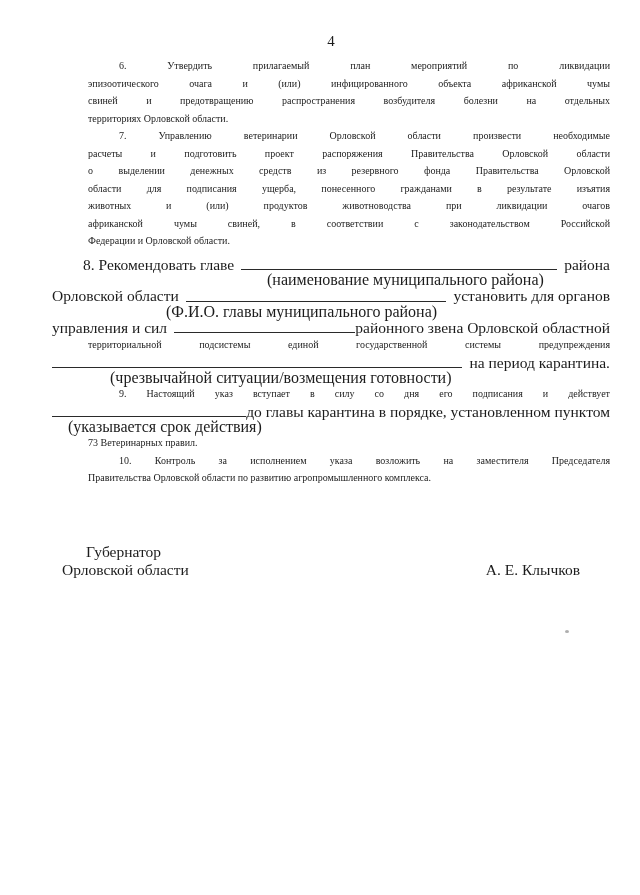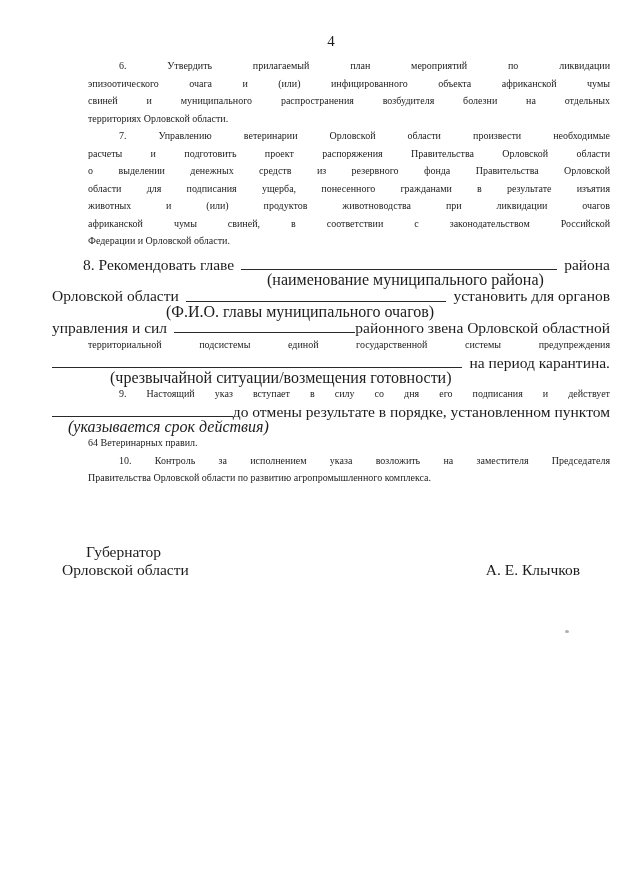--- a/index.html
+++ b/index.html
@@ -64,21 +64,21 @@
   .cap {
     font-size: 16px;
     line-height: 13px;
     height: 14px;
     text-align: left;
     white-space: nowrap;
   }
   .cap.c1 { margin-left: 215px; }
   .cap.c2 { margin-left: 114px; }
   .cap.c3 { margin-left: 58px;  }
-  .cap.c4 { margin-left: 16px; font-style: italic;  }
+  .cap.c4 { margin-left: 16px;  }
   .sig {
     display: flex;
     justify-content: space-between;
     align-items: flex-end;
     margin-top: 56px;
     font-size: 15.5px;
     line-height: 18px;
     gap: 16px;
   }
   .sig-left { margin-left: 10px; }
@@ -98,21 +98,21 @@
 </head>
 <body>
 
 <div class="page">
 
   <div class="pnum">4</div>
 
   <div class="para">
     <div class="line ind">6. Утвердить прилагаемый план мероприятий по ликвидации</div>
     <div class="line">эпизоотического очага и (или) инфицированного объекта африканской чумы</div>
-    <div class="line">свиней и муниципального распространения возбудителя болезни на отдельных</div>
+    <div class="line">свиней и предотвращению распространения возбудителя болезни на отдельных</div>
     <div class="line last">территориях Орловской области.</div>
   </div>
 
   <div class="para">
     <div class="line ind">7. Управлению ветеринарии Орловской области произвести необходимые</div>
     <div class="line">расчеты и подготовить проект распоряжения Правительства Орловской области</div>
     <div class="line">о выделении денежных средств из резервного фонда Правительства Орловской</div>
     <div class="line">области для подписания ущерба, понесенного гражданами в результате изъятия</div>
     <div class="line">животных и (или) продуктов животноводства при ликвидации очагов</div>
     <div class="line">африканской чумы свиней, в соответствии с законодательством Российской</div>
@@ -125,44 +125,44 @@
       <span class="blank"></span>
       <span class="seg">района</span>
     </div>
     <div class="cap c1">(наименование муниципального района)</div>
 
     <div class="fline">
       <span class="seg">Орловской области</span>
       <span class="blank"></span>
       <span class="seg">установить для органов</span>
     </div>
-    <div class="cap c2">(Ф.И.О. главы муниципального очагов)</div>
+    <div class="cap c2">(Ф.И.О. главы муниципального района)</div>
 
     <div class="fline">
       <span class="seg">управления и сил</span>
       <span class="blank no-right"></span>
       <span class="seg">районного звена Орловской областной</span>
     </div>
     <div class="line">территориальной подсистемы единой государственной системы предупреждения</div>
 
     <div class="fline">
       <span class="blank no-left"></span>
       <span class="seg">на период карантина.</span>
     </div>
     <div class="cap c3">(чрезвычайной ситуации/возмещения готовности)</div>
   </div>
 
   <div class="para">
     <div class="line ind">9. Настоящий указ вступает в силу со дня его подписания и действует</div>
     <div class="fline">
       <span class="blank no-left no-right"></span>
-      <span class="seg">до отмены результате в порядке, установленном пунктом</span>
+      <span class="seg">до главы карантина в порядке, установленном пунктом</span>
     </div>
     <div class="cap c4">(указывается срок действия)</div>
-    <div class="line last">64 Ветеринарных правил.</div>
+    <div class="line last">73 Ветеринарных правил.</div>
   </div>
 
   <div class="para">
     <div class="line ind">10. Контроль за исполнением указа возложить на заместителя Председателя</div>
     <div class="line last">Правительства Орловской области по развитию агропромышленного комплекса.</div>
   </div>
 
   <div class="sig">
     <div class="sig-left">
       <div class="sig-t1">Губернатор</div>

